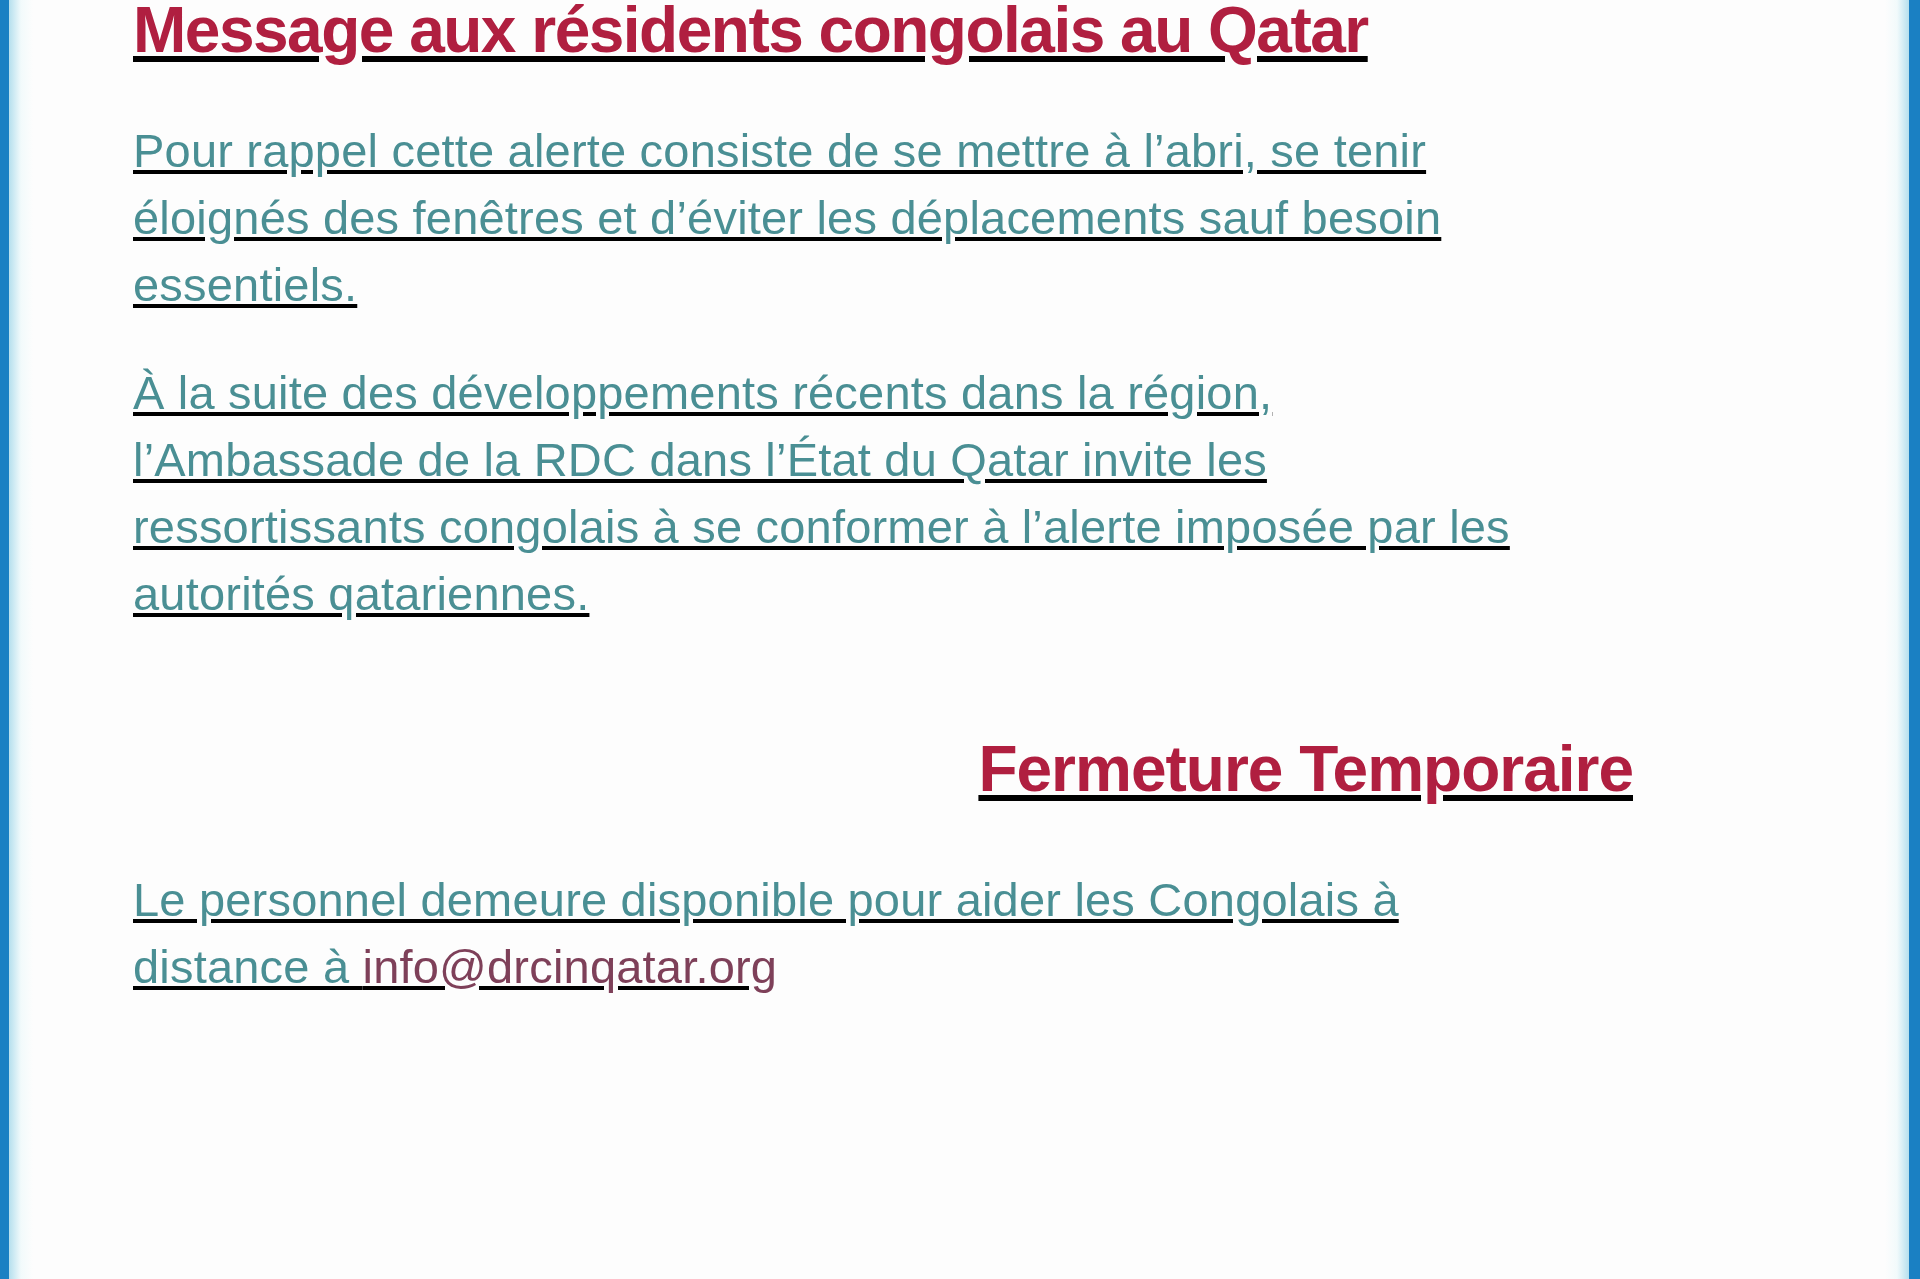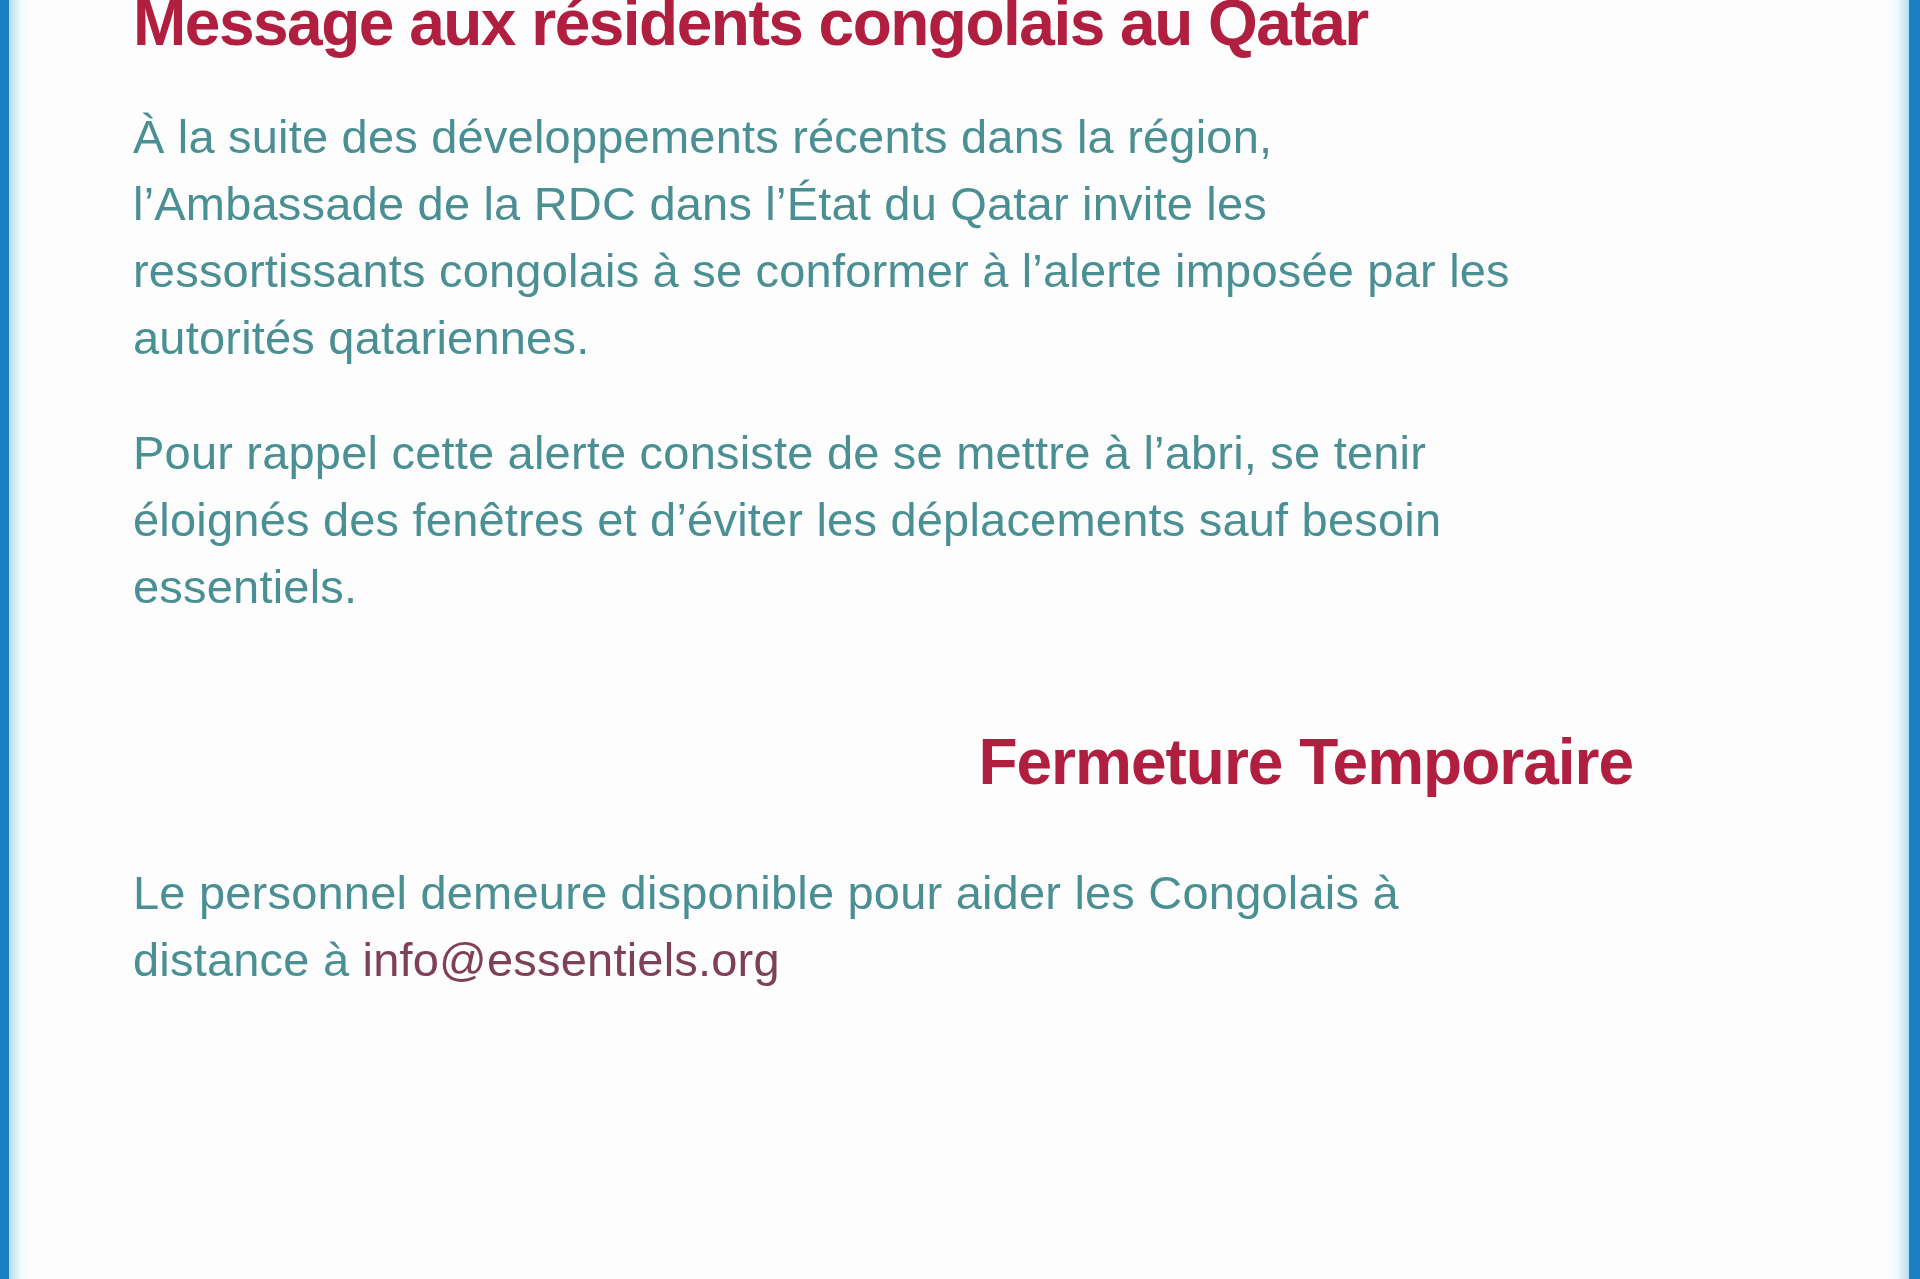--- a/index.html
+++ b/index.html
@@ -21,24 +21,25 @@
   .stripe-left-solid   { left: 0;  width: 9px;  background: #1a80c3; }
   .stripe-left-fade    { left: 9px; width: 24px;
     background: linear-gradient(to right, rgba(173,220,236,0.9), rgba(233,248,250,0.55), rgba(255,255,255,0)); }
   .stripe-right-solid  { right: 0; width: 11px; background: #1a80c3; }
   .stripe-right-fade   { right: 11px; width: 24px;
     background: linear-gradient(to left, rgba(173,220,236,0.9), rgba(233,248,250,0.55), rgba(255,255,255,0)); }
 
   
   .content {
     position: absolute;
-    top: 1px;
+    top: 8px;
     left: 133px;
     width: 1500px;
     filter: blur(0.55px);               
+    text-decoration: underline;
   }
 
   .headline {
     margin: 0;
     font-size: 64px;
     line-height: 77px;
     font-weight: bold;
     letter-spacing: -1.5px;
     color: #b01f40;
   }
@@ -69,28 +70,28 @@
 
 <div class="stripe stripe-left-solid"></div>
 <div class="stripe stripe-left-fade"></div>
 <div class="stripe stripe-right-solid"></div>
 <div class="stripe stripe-right-fade"></div>
 
 <div class="content">
 
   <h1 class="headline main">Message aux résidents congolais au Qatar</h1>
 
+  <p class="para p-reminder">Pour rappel cette alerte consiste de se mettre à l’abri, se tenir
+éloignés des fenêtres et d’éviter les déplacements sauf besoin
+essentiels.</p>
+
   <p class="para p-alert">À la suite des développements récents dans la région,
 l’Ambassade de la RDC dans l’État du Qatar invite les
 ressortissants congolais à se conformer à l’alerte imposée par les
 autorités qatariennes.</p>
 
-  <p class="para p-reminder">Pour rappel cette alerte consiste de se mettre à l’abri, se tenir
-éloignés des fenêtres et d’éviter les déplacements sauf besoin
-essentiels.</p>
-
   <h2 class="headline closure">Fermeture Temporaire</h2>
 
 
   <p class="para p-contact"><span>Le personnel demeure disponible pour aider les Congolais à
-distance à </span><span class="email">info@essentiels.org</span></p>
+distance à </span><span class="email">info@drcinqatar.org</span></p>
 
 </div>
 
 </body></html>

